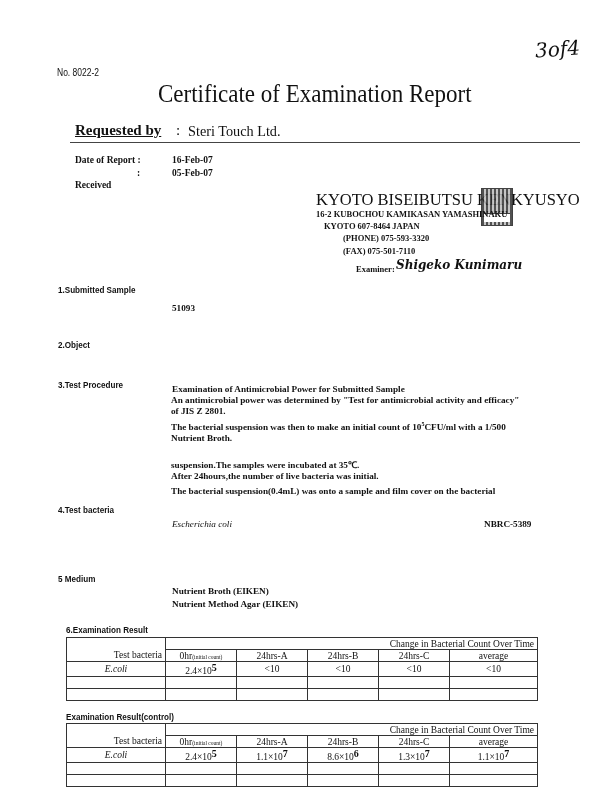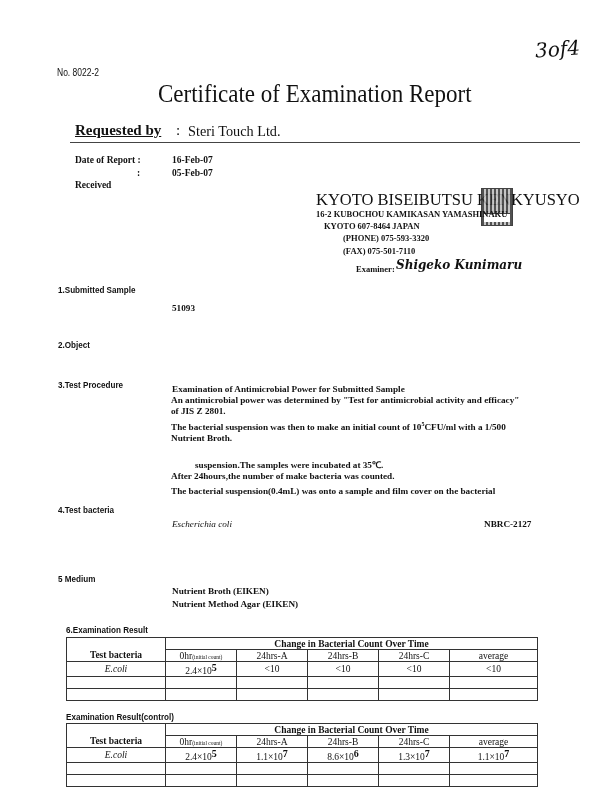--- a/index.html
+++ b/index.html
@@ -21,21 +21,21 @@
            background: repeating-linear-gradient(90deg, #333 0 2px, #bbb 2px 4px);
            opacity: 0.85; }
   .stamp-inner { position: absolute; left: 2px; top: 24px; width: 26px; height: 8px; background: #fff; border-top: 1px solid #222; }
   .sig { font-size: 12px; font-weight: bold; }
   .sec-label { font-size: 9px; font-weight: bold; font-family: "Liberation Sans", sans-serif; transform: scaleX(0.9); transform-origin: left; }
   .body-text { font-size: 9.2px; font-weight: bold; }
   .p-line { font-size: 9.2px; font-weight: bold; text-align: center; }
   sup { font-size: 6px; }
   table.res { position: absolute; border-collapse: collapse; font-size: 9.5px; }
   table.res td { border: 1px solid #333; padding: 0 3px; height: 11px; text-align: center; }
-  table.res td.left { text-align: center; font-weight: bold; }
+  table.res td.left { text-align: right; }
   .tiny { font-size: 5.5px; }
   .exp { font-size: 10px; font-weight: bold; vertical-align: 3px; }
   .italic { font-style: italic; }
 </style>
 </head>
 <body>
 
 <div class="abs page-no hand">3of4</div>
 <div class="abs doc-no">No. 8022-2</div>
 <div class="abs title">Certificate of Examination Report</div>
@@ -67,26 +67,26 @@
 
 <div class="abs sec-label" style="left:58px; top:340px;">2.Object</div>
 <div class="abs body-text" style="left:172px; top:354px;margin-top:30px;">Examination of Antimicrobial Power for Submitted Sample</div>
 
 <div class="abs sec-label" style="left:58px; top:380px;">3.Test Procedure</div>
 <div class="abs p-line" style="left:171px; top:395px;">An antimicrobial power was determined by "Test for antimicrobial activity and efficacy"</div>
 <div class="abs p-line" style="left:171px; top:406px;">of JIS Z 2801.</div>
 <div class="abs p-line" style="left:171px; top:421px;"><span>The bacterial suspension was then to make an initial count of 10</span><sup>5</sup><span>CFU/ml with a 1/500</span></div>
 <div class="abs p-line" style="left:171px; top:433px;">Nutrient Broth.</div>
 <div class="abs p-line" style="left:171px; top:446px;margin-top:40px;">The bacterial suspension(0.4mL) was onto a sample and film cover on the bacterial</div>
-<div class="abs p-line" style="left:171px; top:458px;margin-left:24px;">suspension.The samples were incubated at 35℃.</div>
-<div class="abs p-line" style="left:171px; top:471px;">After 24hours,the number of make bacteria was counted.</div>
+<div class="abs p-line" style="left:171px; top:458px;">suspension.The samples were incubated at 35℃.</div>
+<div class="abs p-line" style="left:171px; top:471px;">After 24hours,the number of live bacteria was initial.</div>
 
 <div class="abs sec-label" style="left:58px; top:505px;">4.Test bacteria</div>
 <div class="abs body-text italic" style="left:172px; top:519px; font-weight:normal;">Escherichia coli</div>
-<div class="abs body-text" style="left:484px; top:519px;">NBRC-2127</div>
+<div class="abs body-text" style="left:484px; top:519px;">NBRC-5389</div>
 
 <div class="abs sec-label" style="left:58px; top:574px;">5 Medium</div>
 <div class="abs body-text" style="left:172px; top:586px;">Nutrient Broth (EIKEN)</div>
 <div class="abs body-text" style="left:172px; top:599px;">Nutrient Method Agar (EIKEN)</div>
 
 <div class="abs sec-label" style="left:66px; top:625px;">6.Examination Result</div>
 <table class="res" style="left:66px; top:637px; width:472px;">
   <tbody>
       <tr>
     <td class="left" style="width:92px; border-bottom:none;"></td>

